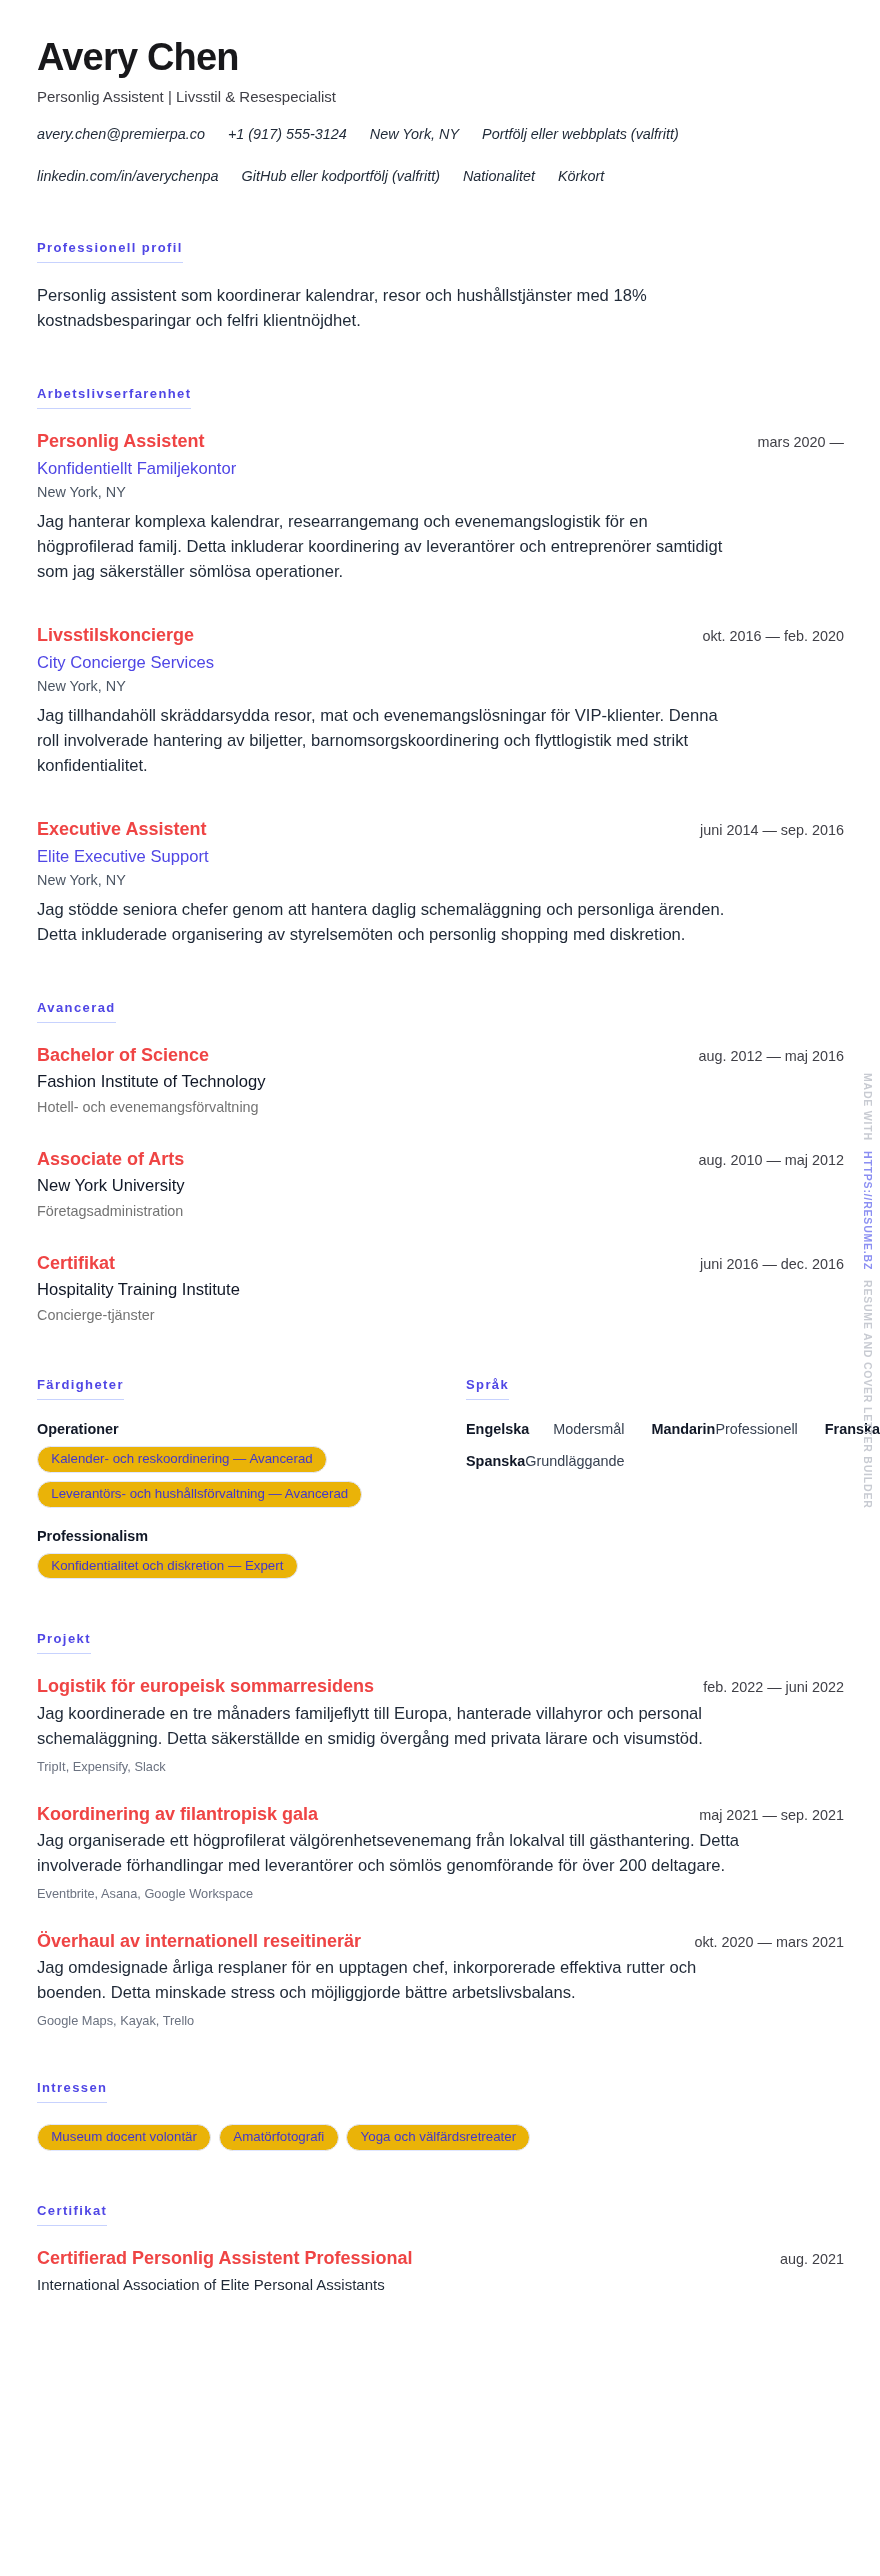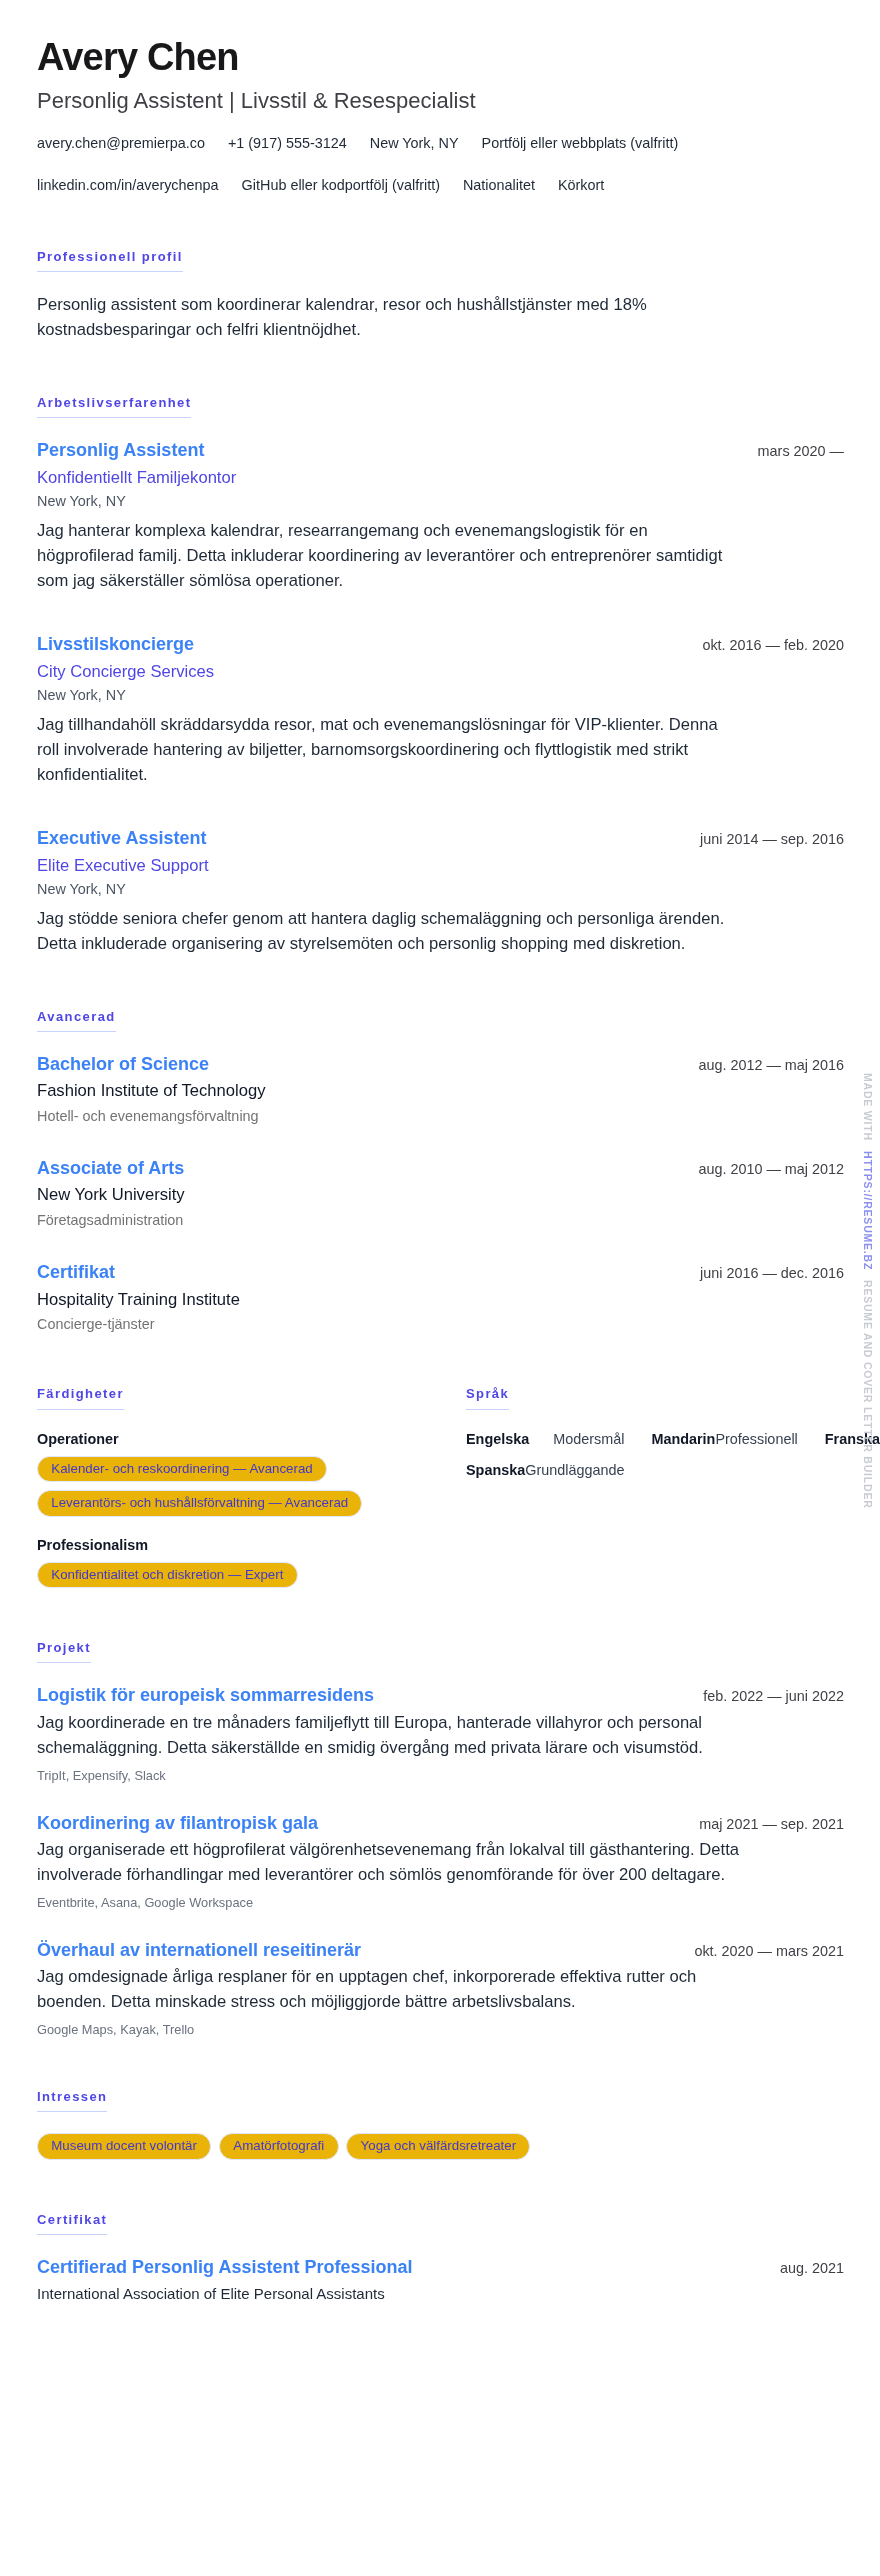--- a/index.html
+++ b/index.html
@@ -11,23 +11,23 @@
     width: 881px;
     min-height: 2576px;
     margin: 0 auto;
     background: #ffffff;
     padding: 36px 37px 28px 37px;
     overflow: hidden;
   }
 
   
   .name { font-size: 38px; font-weight: 700; letter-spacing: -0.8px; color: #18181b; line-height: 1.15; }
-  .subtitle { margin-top: 7.8px; font-size: 22px; color: #3f3f46; line-height: 1.3; }
+  .subtitle { margin-top: 7.8px; font-size: 15px; color: #3f3f46; line-height: 1.3; }
   .contact-block { margin-top: 16.6px; }
-  .contact-row { display: flex; flex-wrap: wrap; column-gap: 23px; row-gap: 5.5px; font-size: 14.4px; color: #1f2937; line-height: 1.4; }
+  .contact-row { display: flex; flex-wrap: wrap; column-gap: 23px; row-gap: 5.5px; font-size: 14.4px; color: #1f2937; line-height: 1.4; font-style: italic; }
   .contact-row + .contact-row { margin-top: 22px; }
 
   
   .section { margin-top: 52px; }
   .section.first { margin-top: 54px; }
   .sec-h {
     display: table;
     font-size: 13px;
     font-weight: 700;
     letter-spacing: 1.4px;
@@ -38,21 +38,21 @@
     margin-bottom: 21px;
     white-space: nowrap;
   }
 
   .lead { font-size: 16.6px; line-height: 1.5; color: #1f2937; max-width: 688px; }
 
   
   .entry { margin-bottom: 39px; }
   .entry:last-child { margin-bottom: 0; }
   .entry-row { display: flex; justify-content: space-between; align-items: baseline; }
-  .entry-title { font-size: 18px; font-weight: 700; color: #3b82f6; line-height: 1.3; }
+  .entry-title { font-size: 18px; font-weight: 700; color: #ef4444; line-height: 1.3; }
   .date { font-size: 14.4px; color: #3f3f46; white-space: nowrap; margin-left: 22px; }
   .company { font-size: 16.6px; color: #4f46e5; margin-top: 4.4px; line-height: 1.35; cursor: pointer; }
   .loc { font-size: 14.4px; color: #4b5563; margin-top: 2.8px; line-height: 1.35; }
   .desc { font-size: 16.6px; line-height: 1.5; color: #1f2937; margin-top: 7.8px; max-width: 688px; }
 
   .edu-entry { margin-bottom: 31px; }
   .edu-entry:last-child { margin-bottom: 0; }
   .school { font-size: 16.6px; color: #111827; margin-top: 3.9px; line-height: 1.35; }
   .field { font-size: 14.4px; color: #737373; margin-top: 4px; line-height: 1.35; }
 

